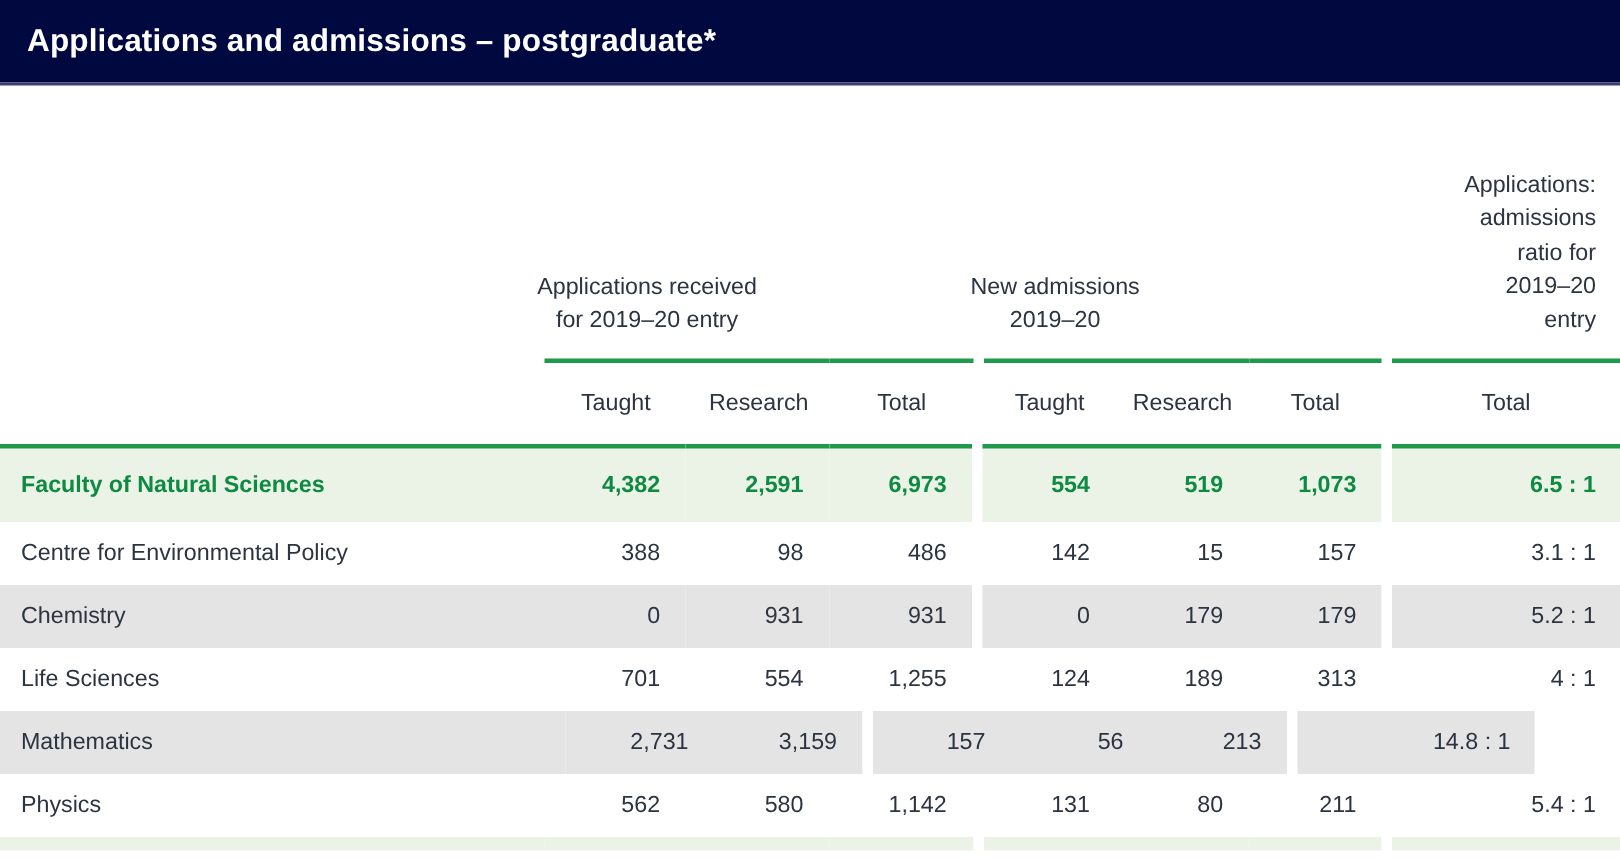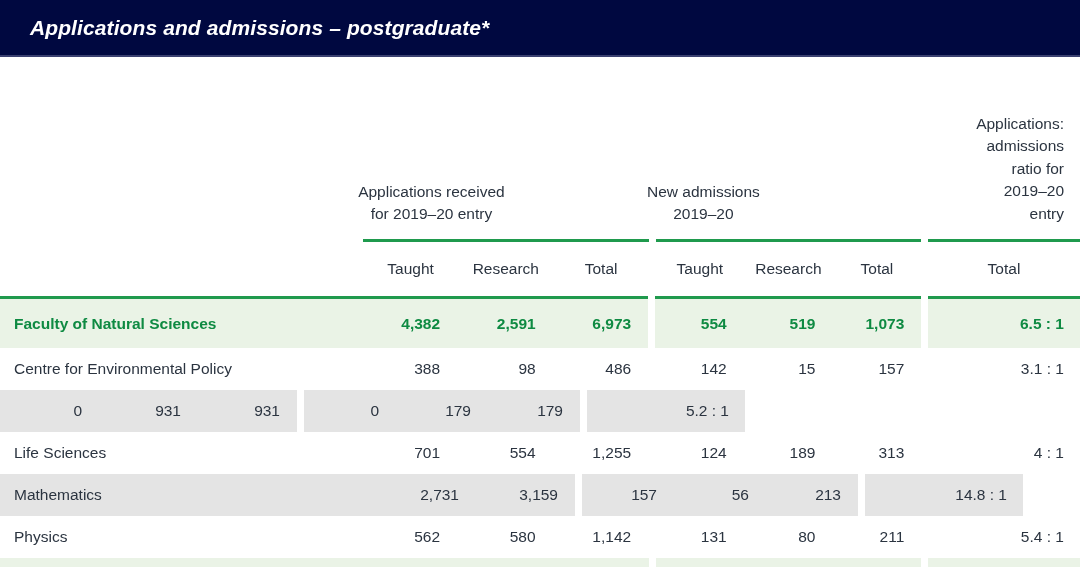--- a/index.html
+++ b/index.html
@@ -14,23 +14,22 @@
     font-family: "Liberation Sans", sans-serif;
     color: #2b3440;
   }
 
   
   .titlebar {
     height: 55px;
     background: #000840;
     display: flex;
     align-items: center;
-    padding: 0 0 0 30px;
-    box-sizing: border-box;
-    font-style: italic;
+    padding: 0 0 0 18px;
+    box-sizing: border-box;
   }
   .titlebar .title {
     color: #ffffff;
     font-size: 21px;
     font-weight: bold;
     letter-spacing: 0.1px;
     white-space: nowrap;
   }
   .titlebar-underline {
     height: 2px;
@@ -217,20 +216,21 @@
         <div class="cell c-num num">98</div>
         <div class="cell c-num num">486</div>
         <div class="gap2 spacer"></div>
         <div class="cell c-num2 num">142</div>
         <div class="cell c-num2 num">15</div>
         <div class="cell c-num2 num">157</div>
         <div class="gap2 spacer"></div>
         <div class="cell c-ratio ratio">3.1 : 1</div>
       </div>
       <div class="row datarow grey">
+        <div class="cell c-name name">Chemistry</div>
         <div class="cell c-num num">0</div>
         <div class="cell c-num num">931</div>
         <div class="cell c-num num">931</div>
         <div class="gap2 spacer"></div>
         <div class="cell c-num2 num">0</div>
         <div class="cell c-num2 num">179</div>
         <div class="cell c-num2 num">179</div>
         <div class="gap2 spacer"></div>
         <div class="cell c-ratio ratio">5.2 : 1</div>
       </div>

